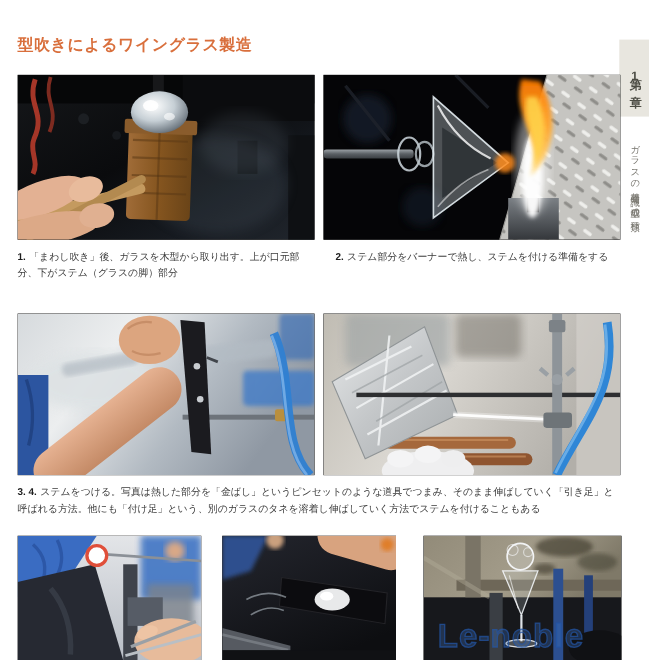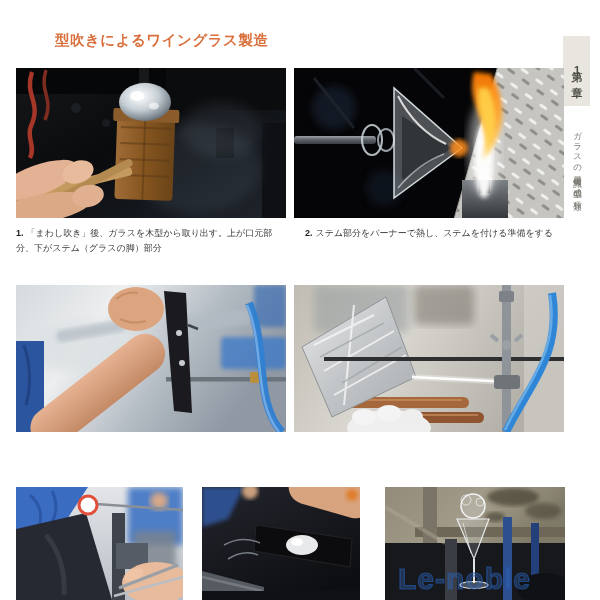--- a/index.html
+++ b/index.html
@@ -1,21 +1,21 @@
 <!DOCTYPE html>
 <html><head>
 <meta charset="utf-8">
 <style>
   * { margin:0; padding:0; box-sizing:border-box; }
   html,body { width:600px; height:600px; background:#ffffff; overflow:hidden;
     font-family:"Liberation Sans","DejaVu Sans",sans-serif; }
   .page { position:relative; width:600px; height:600px; background:#fff; }
 
   .title { position:absolute; left:16px; top:31px; font-size:14.5px; font-weight:bold;
-    color:#d96f3c; letter-spacing:0.5px;margin-left:39px; }
+    color:#d96f3c; letter-spacing:0.5px; }
 
   .chapter-tab { position:absolute; left:563px; top:36px; width:27px; height:70px;
     background:#e8e6df; display:flex; align-items:center; justify-content:center;
     writing-mode:vertical-rl; text-orientation:upright; font-size:11px; color:#4c4c44;
     letter-spacing:2px; font-weight:bold; }
   .side-text { position:absolute; left:566px; top:126px; height:92px;
     writing-mode:vertical-rl; text-orientation:upright; font-size:8.5px; color:#77756e;
     letter-spacing:1px; line-height:24px; white-space:nowrap; }
 
   .photo { position:absolute; overflow:hidden; background:#111; }
@@ -352,16 +352,19 @@
       </g>
     </svg>
   </div>
 
   <div class="caption" id="cap1">
     <span class="num">1.</span><span>「まわし吹き」後、ガラスを木型から取り出す。上が口元部分、下がステム（グラスの脚）部分</span>
   </div>
   <div class="caption" id="cap2">
     <span class="num">2.</span><span>ステム部分をバーナーで熱し、ステムを付ける準備をする</span>
   </div>
+  <div class="caption" id="cap34">
+    <span class="num">3. 4.</span><span>ステムをつける。写真は熱した部分を「金ばし」というピンセットのような道具でつまみ、そのまま伸ばしていく「引き足」と呼ばれる方法。他にも「付け足」という、別のガラスのタネを溶着し伸ばしていく方法でステムを付けることもある</span>
+  </div>
 
   <div class="watermark">Le-noble</div>
 
 </div>
 
 </body></html>

